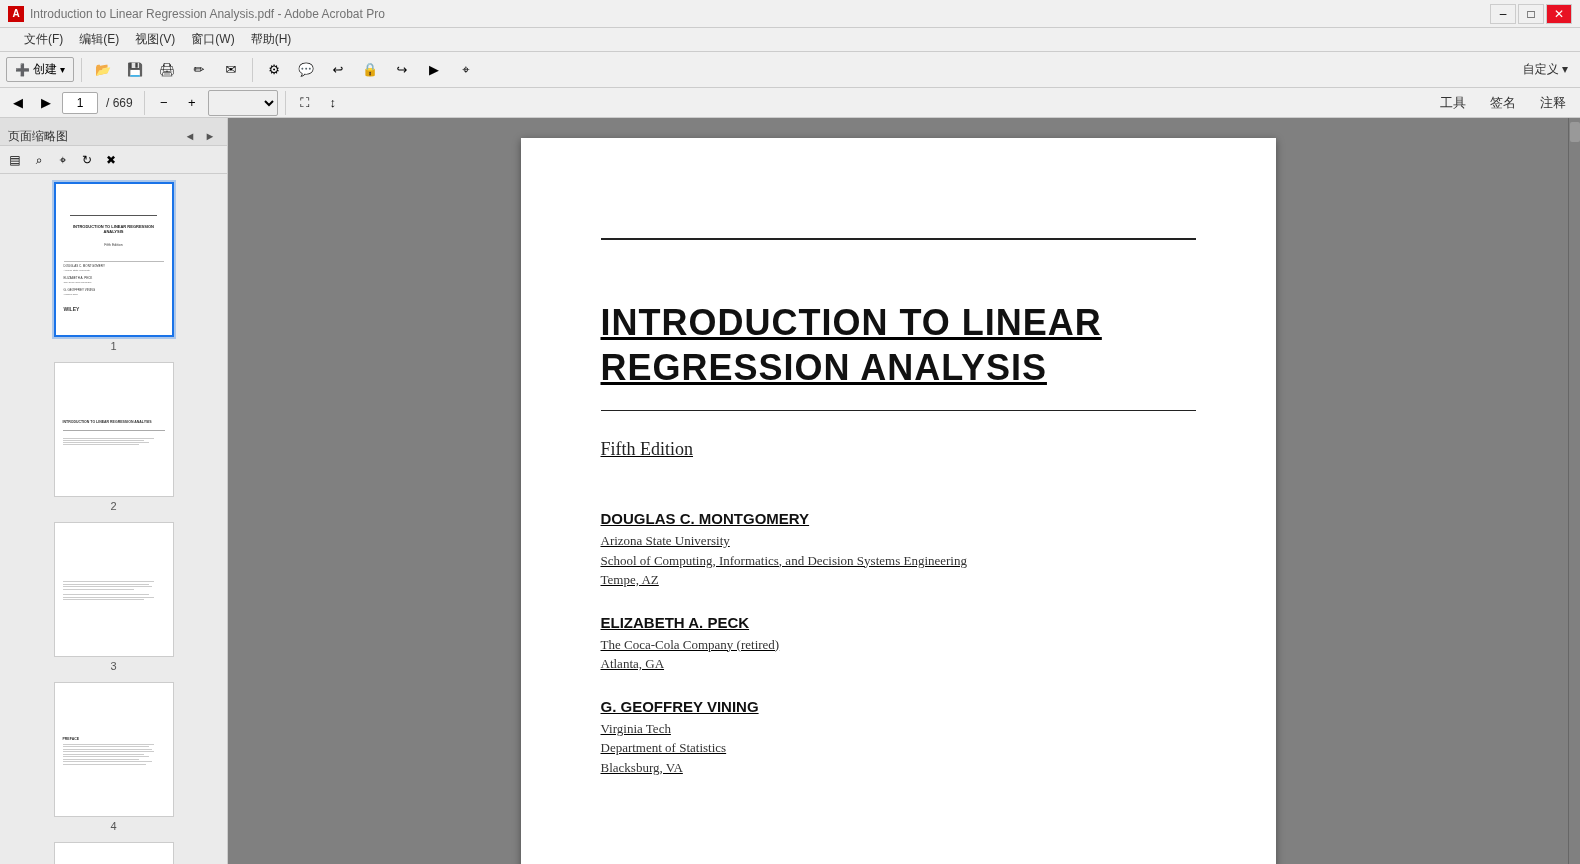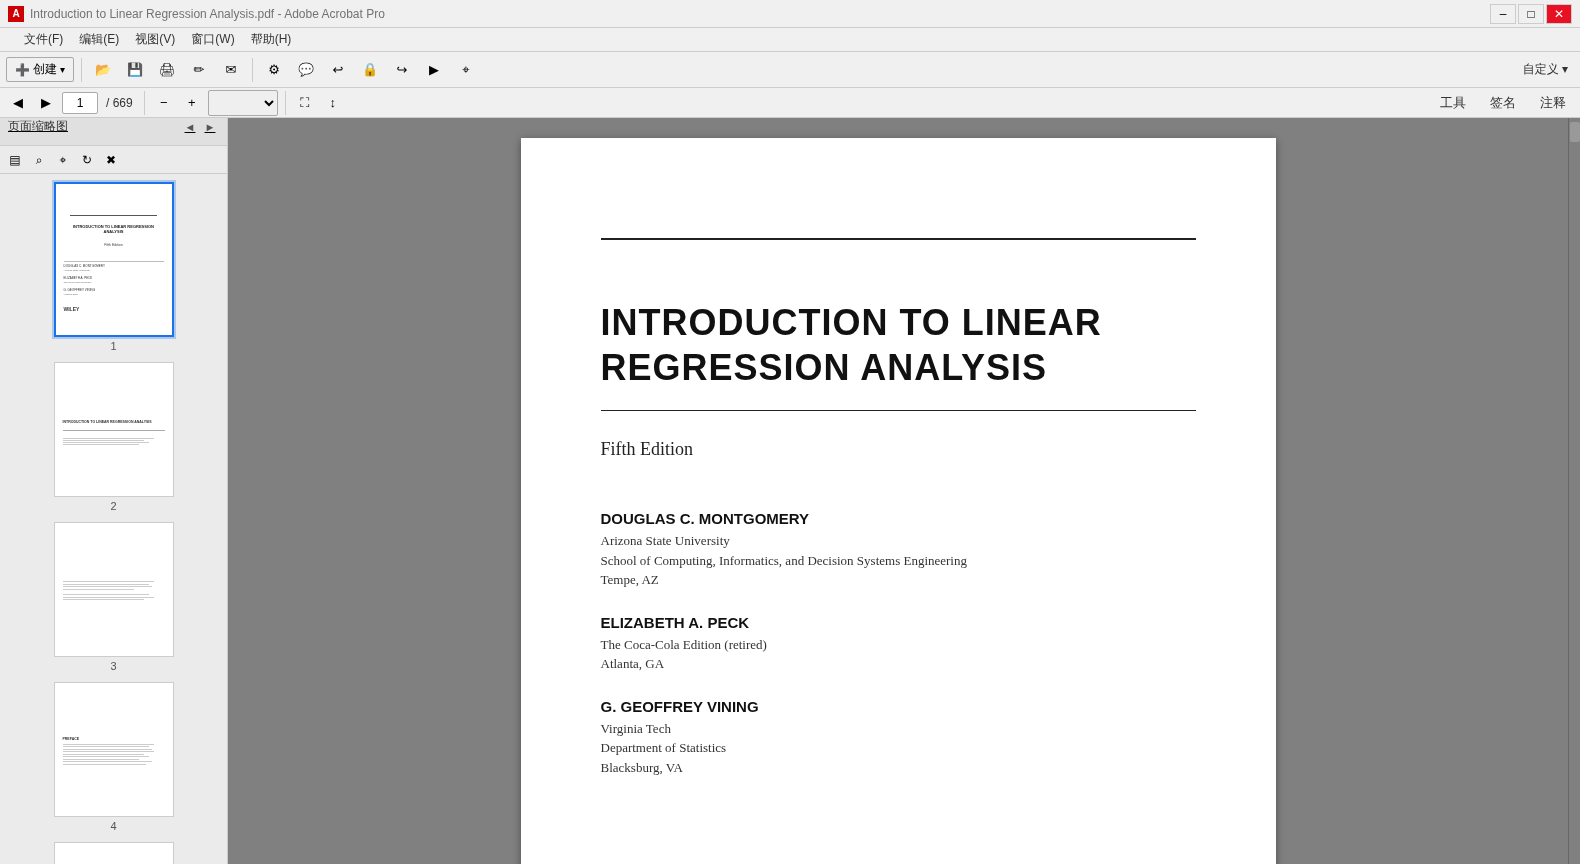--- a/index.html
+++ b/index.html
@@ -126,25 +126,24 @@
       border-right: 1px solid #ccc;
       display: flex;
       flex-direction: column;
       flex-shrink: 0;
     }
 
     #panel-header {
       height: 28px;
       background: #e0e0e0;
       display: flex;
-      align-items: flex-start;
+      align-items: flex-end;
       padding: 0 8px;
       border-bottom: 1px solid #ccc;
       justify-content: space-between;
-      text-decoration: underline;
     }
     #panel-header .panel-title { font-size: 12px; color: #333; }
     #panel-header .panel-controls { display: flex; gap: 2px; }
     #panel-header .panel-btn { 
       width: 18px; height: 18px; 
       display: flex; align-items: center; justify-content: center;
       font-size: 11px; cursor: pointer; color: #555;
     }
 
     #panel-toolbar {
@@ -189,20 +188,21 @@
     .thumb-label { font-size: 11px; color: #555; margin-top: 3px; }
 
     
     #pdf-area {
       flex: 1;
       background: #808080;
       overflow-y: auto;
       display: flex;
       justify-content: center;
       padding: 20px 0;
+      text-decoration: underline;
     }
 
     #pdf-page {
       width: 755px;
       min-height: 980px;
       background: white;
       box-shadow: 0 2px 8px rgba(0,0,0,0.4);
       padding: 60px 80px 80px 80px;
       position: relative;
     }
@@ -461,21 +461,21 @@
 
       <div class="author-block">
         <div class="author-name">DOUGLAS C. MONTGOMERY</div>
         <div class="author-detail">Arizona State University</div>
         <div class="author-detail">School of Computing, Informatics, and Decision Systems Engineering</div>
         <div class="author-detail">Tempe, AZ</div>
       </div>
 
       <div class="author-block">
         <div class="author-name">ELIZABETH A. PECK</div>
-        <div class="author-detail">The Coca-Cola Edition (retired)</div>
+        <div class="author-detail">The Coca-Cola Company (retired)</div>
         <div class="author-detail">Atlanta, GA</div>
       </div>
 
       <div class="author-block">
         <div class="author-name">G. GEOFFREY VINING</div>
         <div class="author-detail">Virginia Tech</div>
         <div class="author-detail">Department of Statistics</div>
         <div class="author-detail">Blacksburg, VA</div>
       </div>
     </div>

